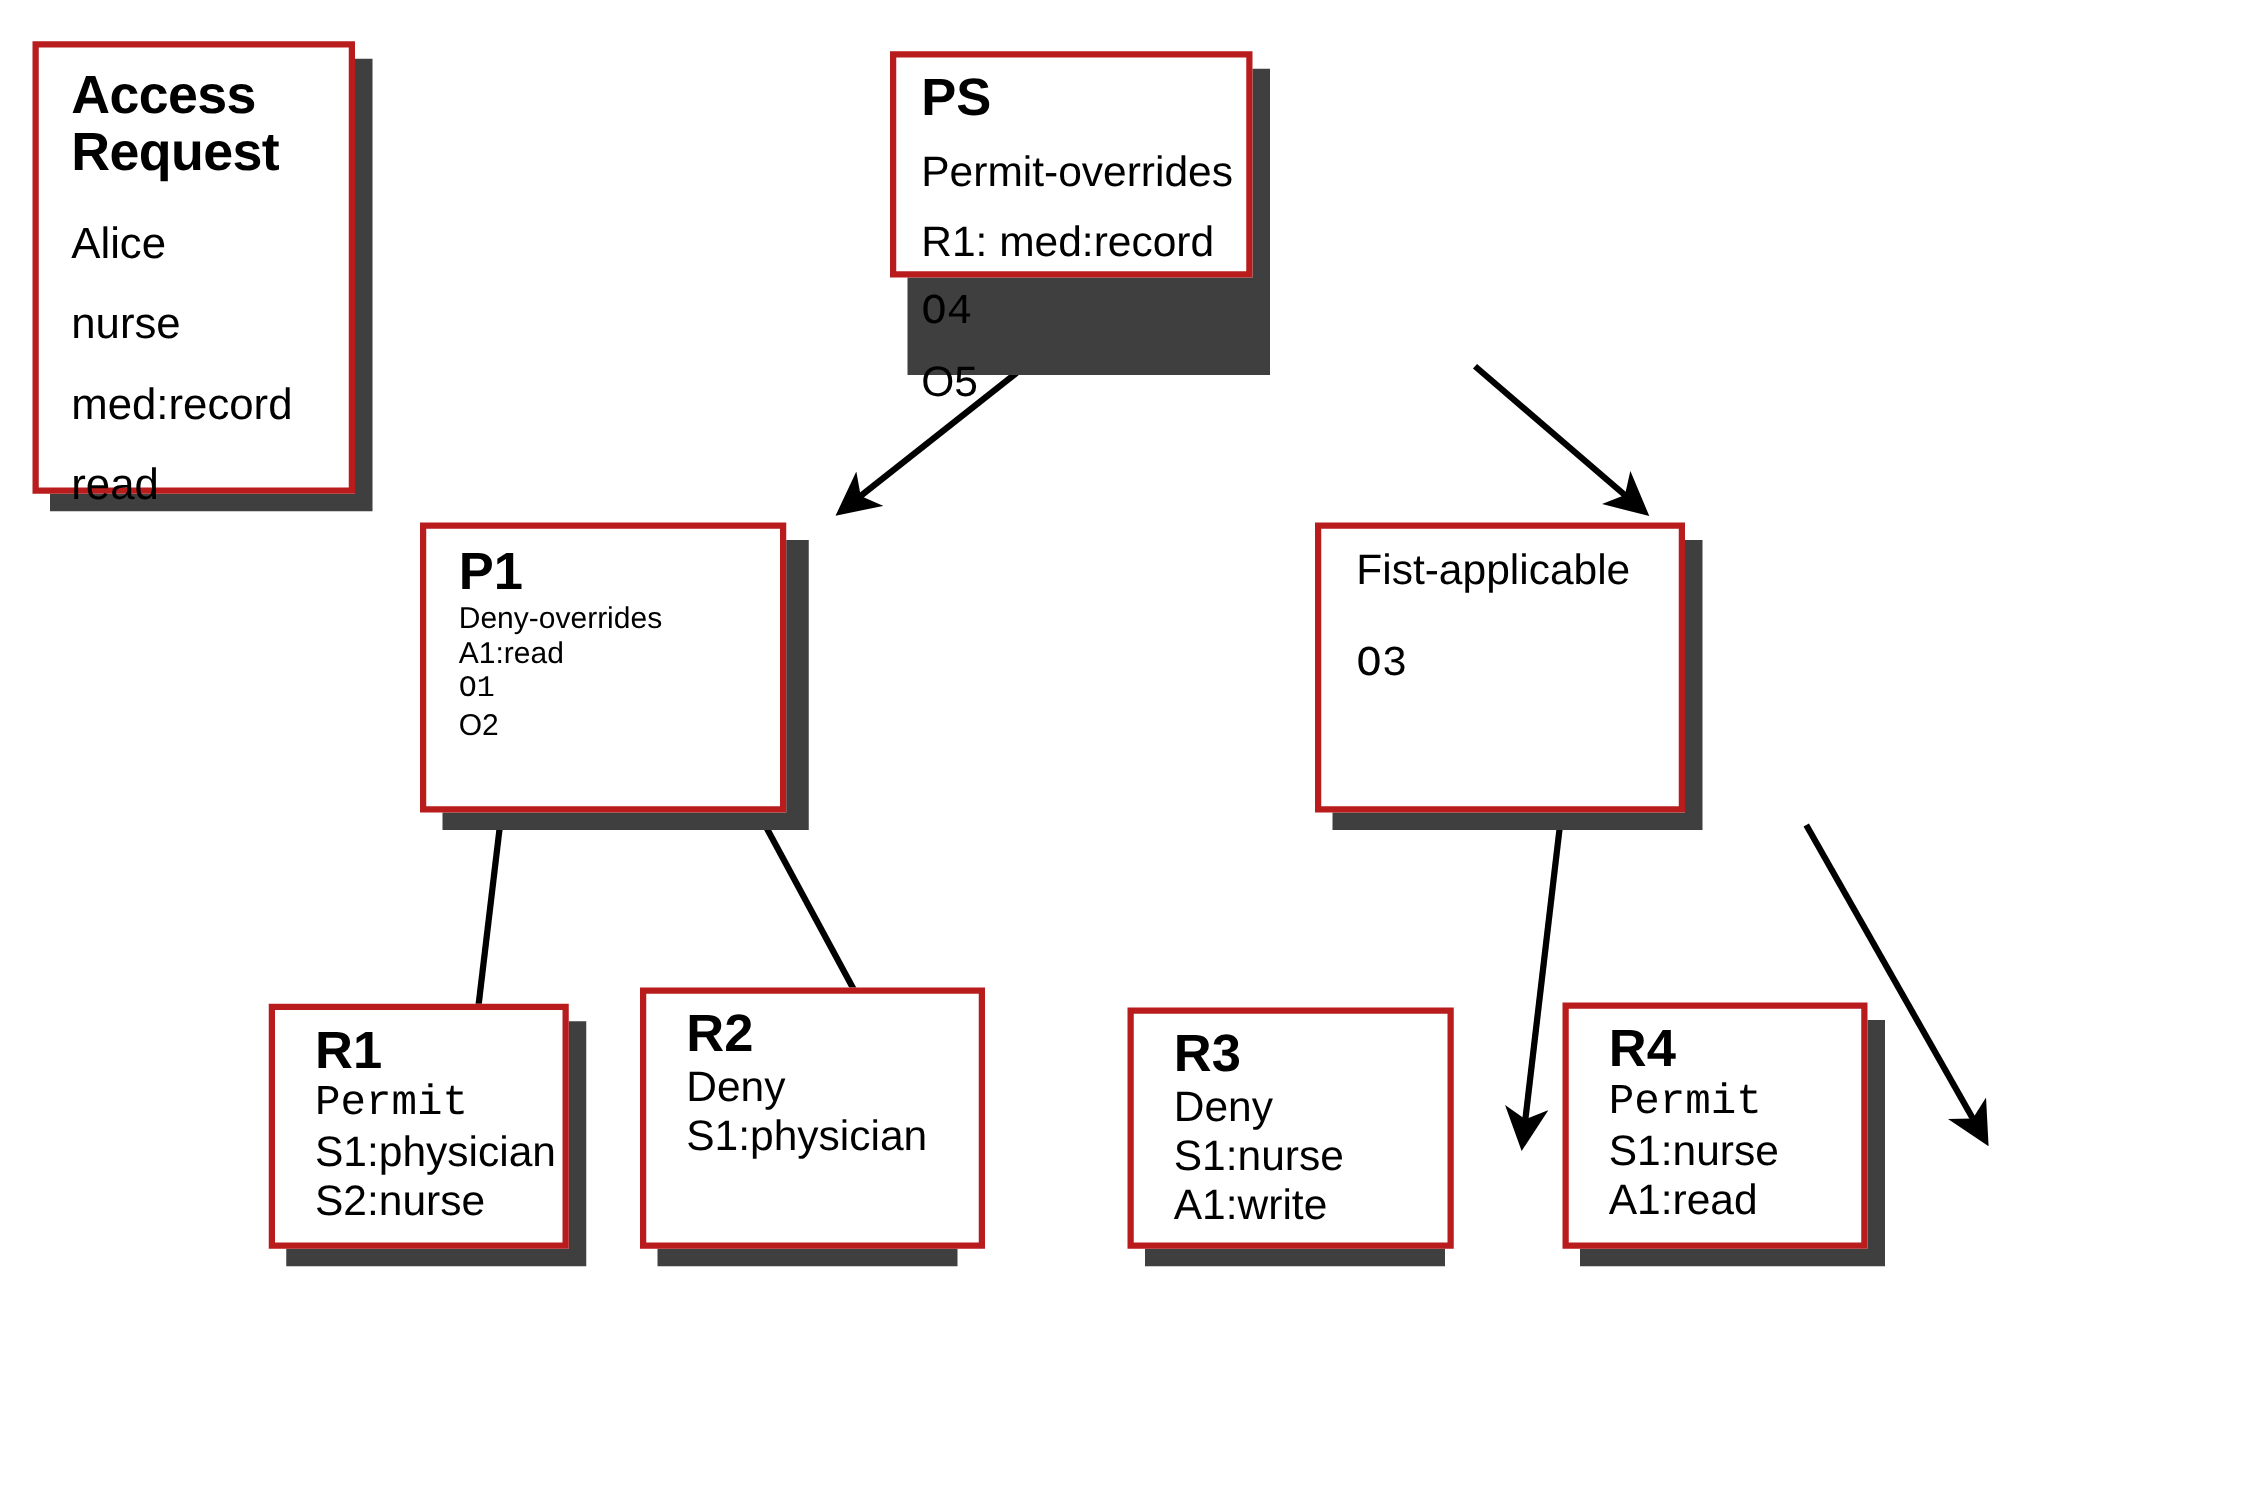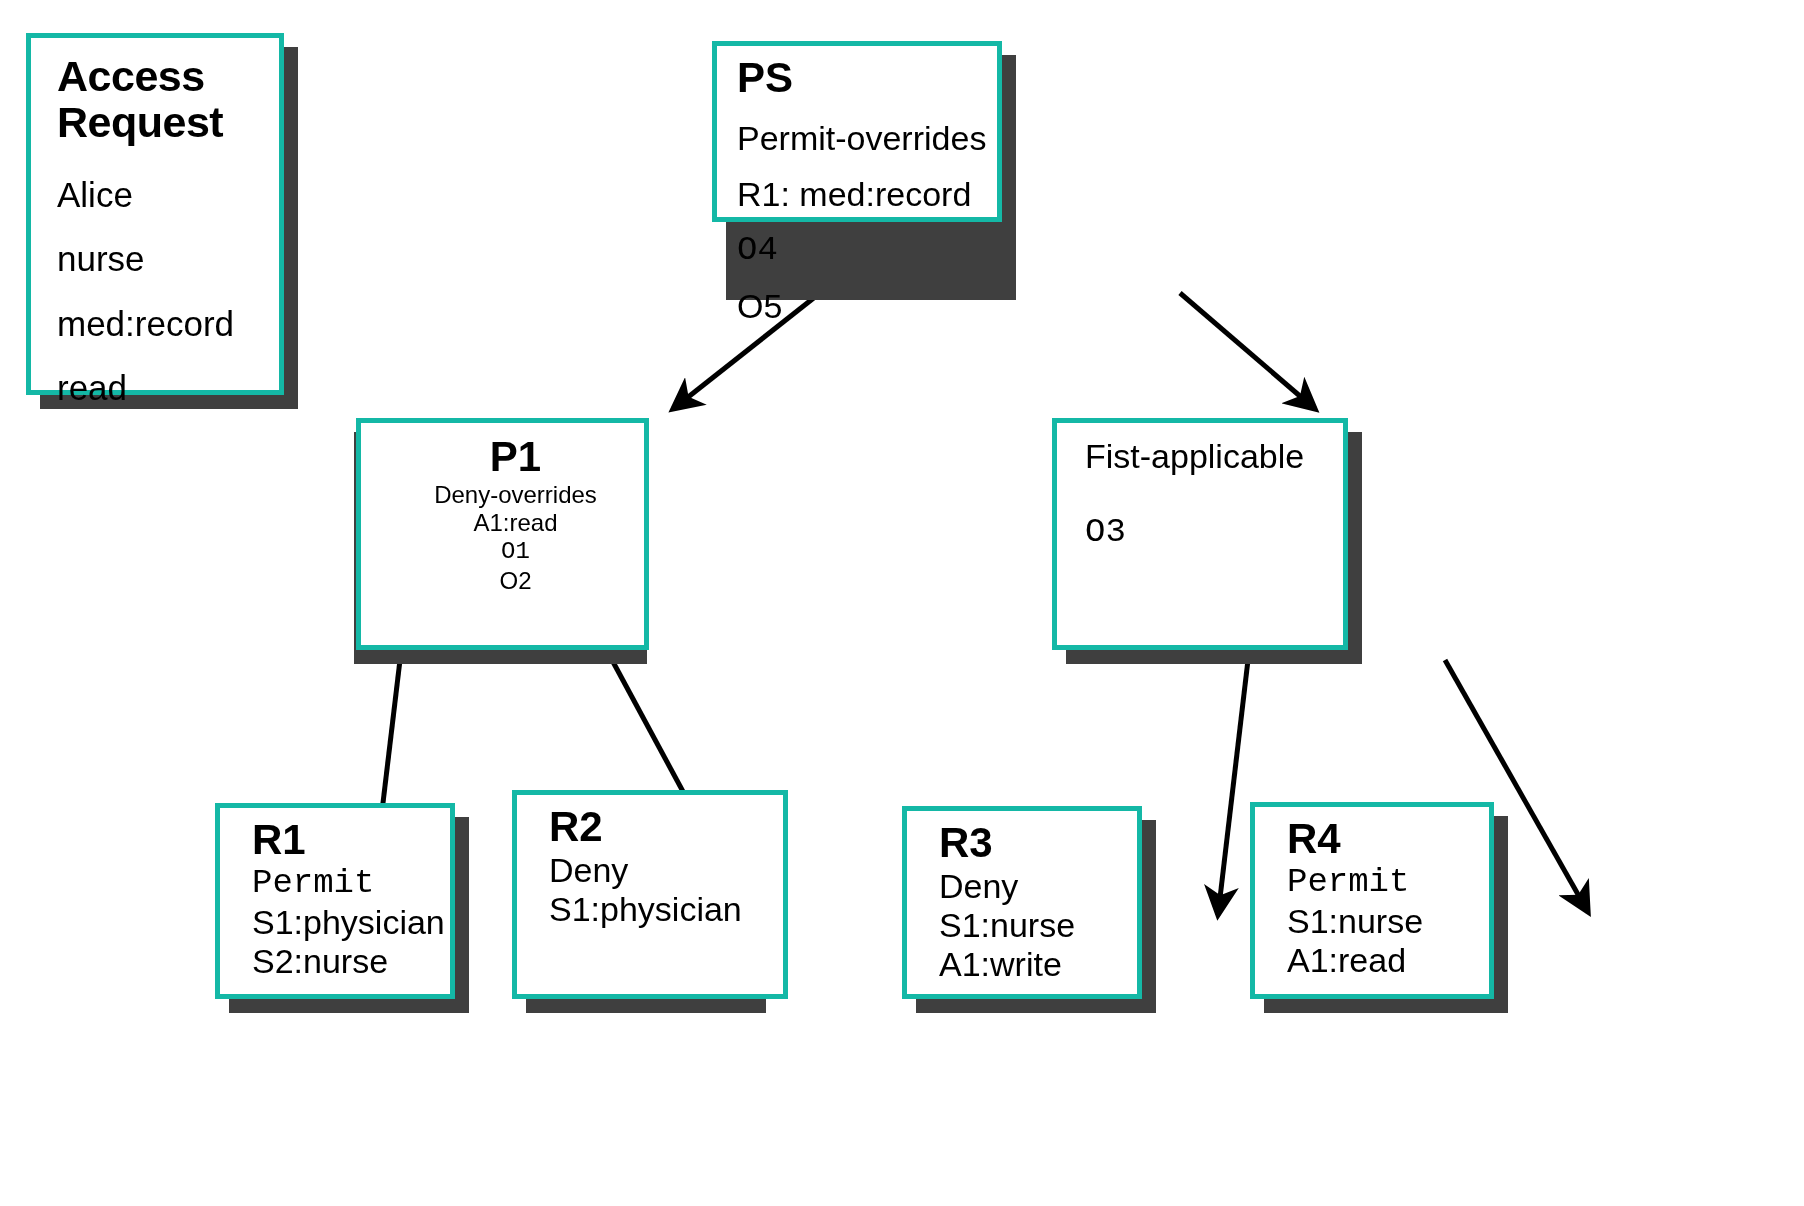--- a/index.html
+++ b/index.html
@@ -13,21 +13,21 @@
     height: 1206px;
     background: #ffffff;
     font-family: "Liberation Sans", sans-serif;
     overflow: hidden;
   }
   
   .node {
     position: absolute;
     box-sizing: border-box;
     background: #ffffff;
-    border: 5px solid #14b8a6;
+    border: 5px solid #b91c1c;
     z-index: 3;
   }
   .shadow {
     position: absolute;
     background: #3f3f3f;
     z-index: 2;
   }
   .node .title {
     font-weight: bold;
     color: #000000;
@@ -65,26 +65,25 @@
     top: 41px;
     width: 290px;
     height: 181px;
     padding: 10px 0 0 20px;
   }
   #node-ps .title { font-size: 42px; }
   #node-ps .line  { font-size: 34px; margin-top: 18px; }
 
   
   #node-p1 {
-    left: 356px;
+    left: 336px;
     top: 418px;
     width: 293px;
     height: 232px;
     padding: 12px 0 0 26px;
-    text-align: center;
   }
   #node-p1 .title { font-size: 42px; }
   #node-p1 .line  { font-size: 24px; margin-top: 2px; }
 
   
   #node-p2 {
     left: 1052px;
     top: 418px;
     width: 296px;
     height: 232px;
@@ -96,21 +95,21 @@
 
   
   .rule {
     padding: 10px 0 0 32px;
   }
   .rule .title { font-size: 42px; }
   .rule .line  { font-size: 34px; margin-top: 1px; }
 
   #node-r1 { left: 215px;  top: 803px; width: 240px; height: 196px; }
   #node-r2 { left: 512px;  top: 790px; width: 276px; height: 209px; }
-  #node-r3 { left: 902px;  top: 806px; width: 240px; height: 193px; }
+  #node-r3 { left: 902px;  top: 806px; width: 261px; height: 193px; }
   #node-r4 { left: 1250px; top: 802px; width: 244px; height: 197px; }
 
   
   #sh-access  { left: 40px;   top: 47px;   width: 258px; height: 362px; }
   #sh-ps      { left: 726px;  top: 55px;   width: 290px; height: 245px; }
   #sh-p1      { left: 354px;  top: 432px;  width: 293px; height: 232px; }
   #sh-p2      { left: 1066px; top: 432px;  width: 296px; height: 232px; }
   #sh-r1      { left: 229px;  top: 817px;  width: 240px; height: 196px; }
   #sh-r2      { left: 526px;  top: 804px;  width: 240px; height: 209px; }
   #sh-r3      { left: 916px;  top: 820px;  width: 240px; height: 193px; }

